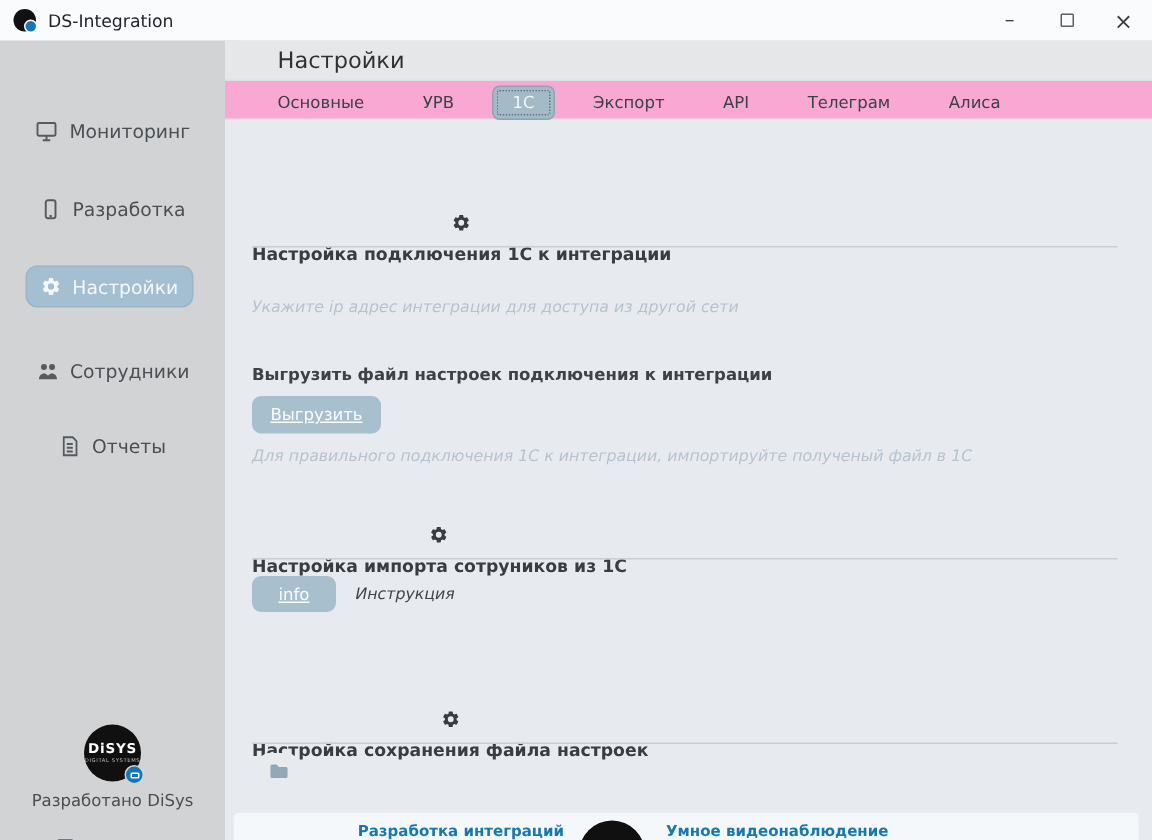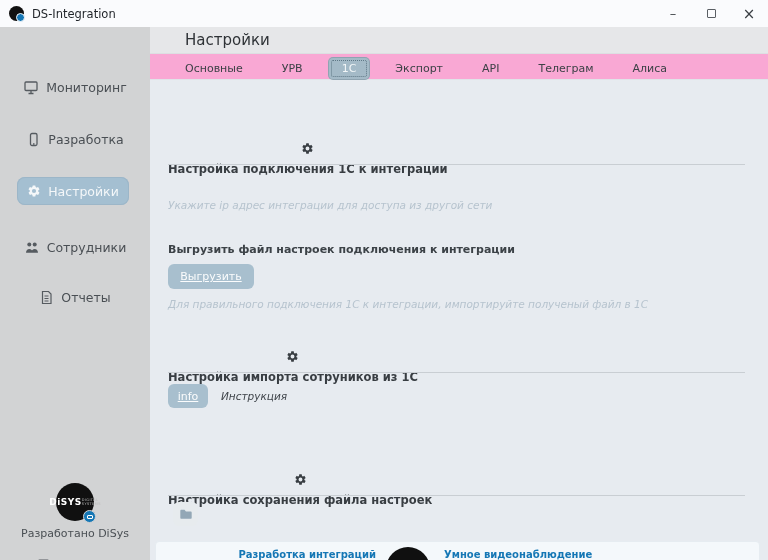--- a/index.html
+++ b/index.html
@@ -25,21 +25,21 @@
 
   
   .sidebar { position:absolute; top:27px; left:0; width:158px; bottom:0; background:#d2d3d4; }
   .nav-item { position:absolute; left:0; width:150px; height:28px; display:flex;
     align-items:center; justify-content:center; gap:7px; color:#4a4f54;
     font-size:12.5px; cursor:default; }
   .nav-item svg { flex:0 0 auto; }
   .nav-item.selected { left:17px; width:112px; background:#a4bfd1; border-radius:8px;
     color:#f4f7f9; box-shadow:0 0 0 1px #9cb6c8 inset; }
   .devlogo { position:absolute; left:56px; top:456px; width:38px; height:38px;
-    border-radius:50%; background:#101010; display:flex; flex-direction:row;
+    border-radius:50%; background:#101010; display:flex; flex-direction:column;
     align-items:center; justify-content:center; }
   .devlogo .l1 { color:#fff; font-weight:bold; font-size:9px; letter-spacing:.5px; }
   .devlogo .l2 { color:#bbb; font-size:3.5px; letter-spacing:.4px; }
   .devlogo .badge { position:absolute; right:-2px; bottom:-2px; width:13px; height:13px;
     border-radius:50%; background:#1577b5; border:1px solid #d2d3d4;
     display:flex; align-items:center; justify-content:center; }
   .devlogo .badge i { display:block; width:6px; height:4px; border:1px solid #fff; border-radius:1px; }
   .devby { position:absolute; left:0; width:150px; top:500px; text-align:center;
     font-size:11px; color:#4a4f54; }
   .license { position:absolute; left:0; width:150px; top:527px; height:22px;
@@ -65,21 +65,21 @@
   .fieldrow { position:absolute; display:flex; align-items:center; gap:12px; }
   .flabel { font-size:11px; font-weight:bold; color:#3c4247; white-space:nowrap; }
   .tinput { background:#fff; border:1px solid #d9dee3; border-radius:10px;
     font-family:inherit; font-size:11px; color:#3c4146; padding:0 10px; height:22px; }
   .hint { position:absolute; left:18px; font-size:10.5px; font-style:italic; color:#b6c3ce; }
   .plain-label { position:absolute; left:18px; font-size:11px; font-weight:bold; color:#3c4247; }
   .btn { background:#a8bfce; border:none; border-radius:6px; color:rgba(255,255,255,.95);
     font-family:inherit; font-size:11px; cursor:default;text-decoration:underline; }
   .btn-export { position:absolute; left:18px; width:86px; height:25px; }
   .inforow { position:absolute; left:18px; display:flex; align-items:center; gap:13px; }
-  .btn-info { width:40px; height:24px; }
+  .btn-info { width:56px; height:24px; }
   .instr { font-size:10.5px; font-style:italic; color:#3f444a; }
   .folderbtn { width:25px; height:24px; background:#e7ebee; border:none; border-radius:6px;
     display:flex; align-items:center; justify-content:center; cursor:default; }
 
   
   .footer { position:absolute; left:5px; right:8px; top:461px; height:68px;
     background:#f4f8fb; border-radius:4px; border:1px solid #e6ecf1; }
   .fcol { position:absolute; top:6px; display:flex; flex-direction:column; gap:1px; }
   .fcol div { font-size:10px; font-weight:bold; color:#1577b5; line-height:14px; }
   .fcol.left { left:58px; width:162px; text-align:right; }

